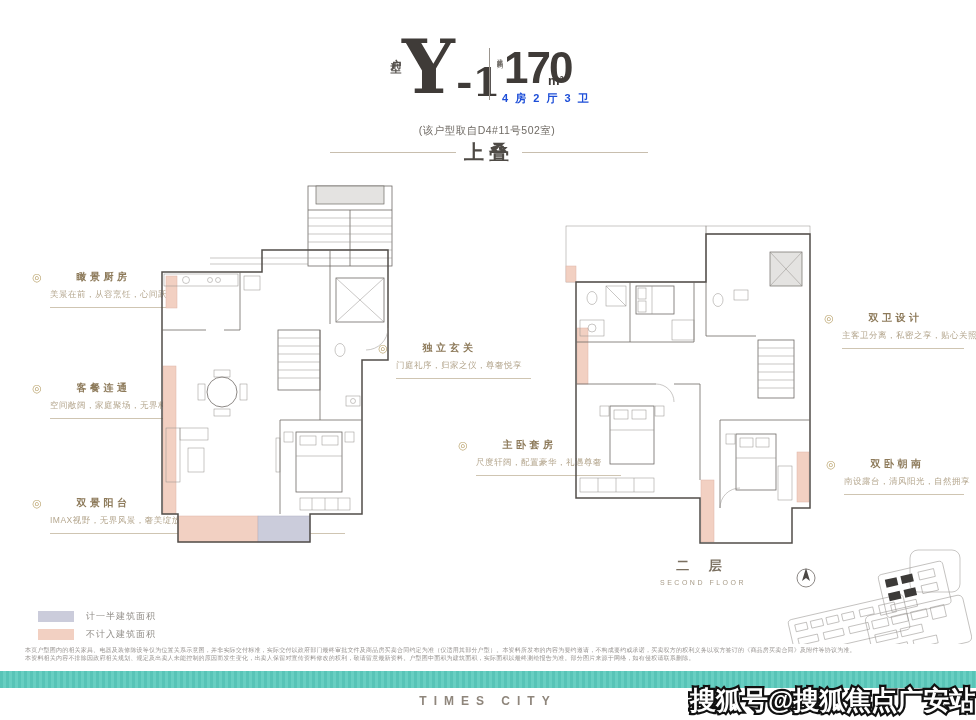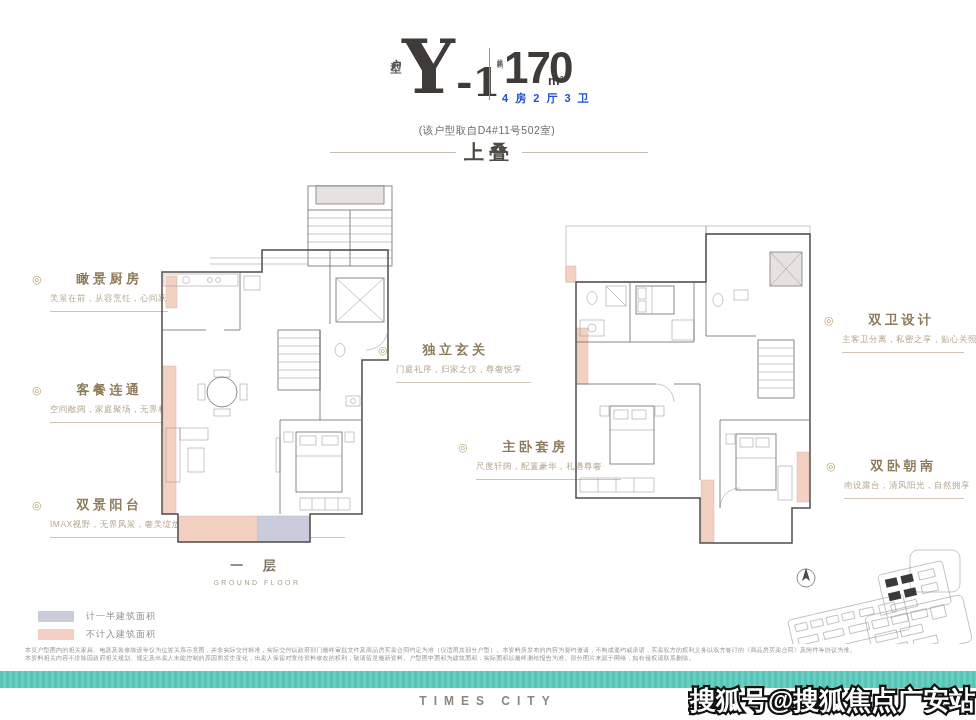--- a/index.html
+++ b/index.html
@@ -22,21 +22,21 @@
   .src-note{font-size:10.5px;color:#6f6a64;text-align:center;letter-spacing:0.5px;}
 
   
   .sec-title{font-size:20px;font-weight:bold;letter-spacing:5px;color:#4e4a45;text-align:center;}
   .sec-line{height:1px;background:#c8beae;}
 
   
   .ann{position:absolute;}
   .ann .row{display:flex;align-items:center;}
   .ann .mk{color:#b9a26b;font-size:11px;margin-right:7px;line-height:1;}
-  .ann .t{color:#8d7a5a;font-size:13px;font-weight:bold;letter-spacing:3.5px;white-space:nowrap;padding-left:28px;}
+  .ann .t{color:#8d7a5a;font-size:10px;font-weight:bold;letter-spacing:3.5px;white-space:nowrap;padding-left:28px;}
   .ann .d{color:#b5a78f;font-size:8.5px;letter-spacing:0.5px;margin-top:5px;margin-left:18px;white-space:nowrap;}
   .ann .line{height:1px;background:#cfc5b2;margin-top:6px;margin-left:18px;}
 
   
   .floor-cn{font-size:13px;font-weight:bold;letter-spacing:8px;color:#7a6f60;text-align:center;}
   .floor-en{font-size:7px;letter-spacing:2.5px;color:#a89c89;text-align:center;margin-top:4px;}
 
   
   .leg-row{display:flex;align-items:center;margin-bottom:5px;text-align:right;}
   .leg-swatch{width:36px;height:11px;margin-right:12px;}
@@ -244,23 +244,23 @@
     <rect x="180" y="218" width="13" height="9" class="hair"></rect>
     <rect x="196" y="218" width="13" height="9" class="hair"></rect>
     <path class="hair" d="M176,238 H216"></path>
     <rect x="166" y="214" width="9" height="10" class="hair"></rect>
     <rect x="218" y="246" width="14" height="34" class="hair"></rect>
 
     <path class="hair" d="M96,164 A18,18 0 0 1 114,182"></path>
     <path class="hair" d="M160,288 A20,20 0 0 1 180,268"></path>
   </svg>
 
-  <div class="abs" style="left:187px;top:557px;width:140px;">
-    <div class="floor-cn">一 层</div>
-    <div class="floor-en">GROUND FLOOR</div>
+  <div class="abs" style="left:633px;top:557px;width:140px;">
+    <div class="floor-cn">二 层</div>
+    <div class="floor-en">SECOND FLOOR</div>
   </div>
 
   <div class="abs" style="left:38px;top:610px;">
     <div class="leg-row">
       <span class="leg-swatch leg-half"></span>
       <span class="leg-label">计一半建筑面积</span>
     </div>
     <div class="leg-row">
       <span class="leg-swatch leg-no"></span>
       <span class="leg-label">不计入建筑面积</span>

